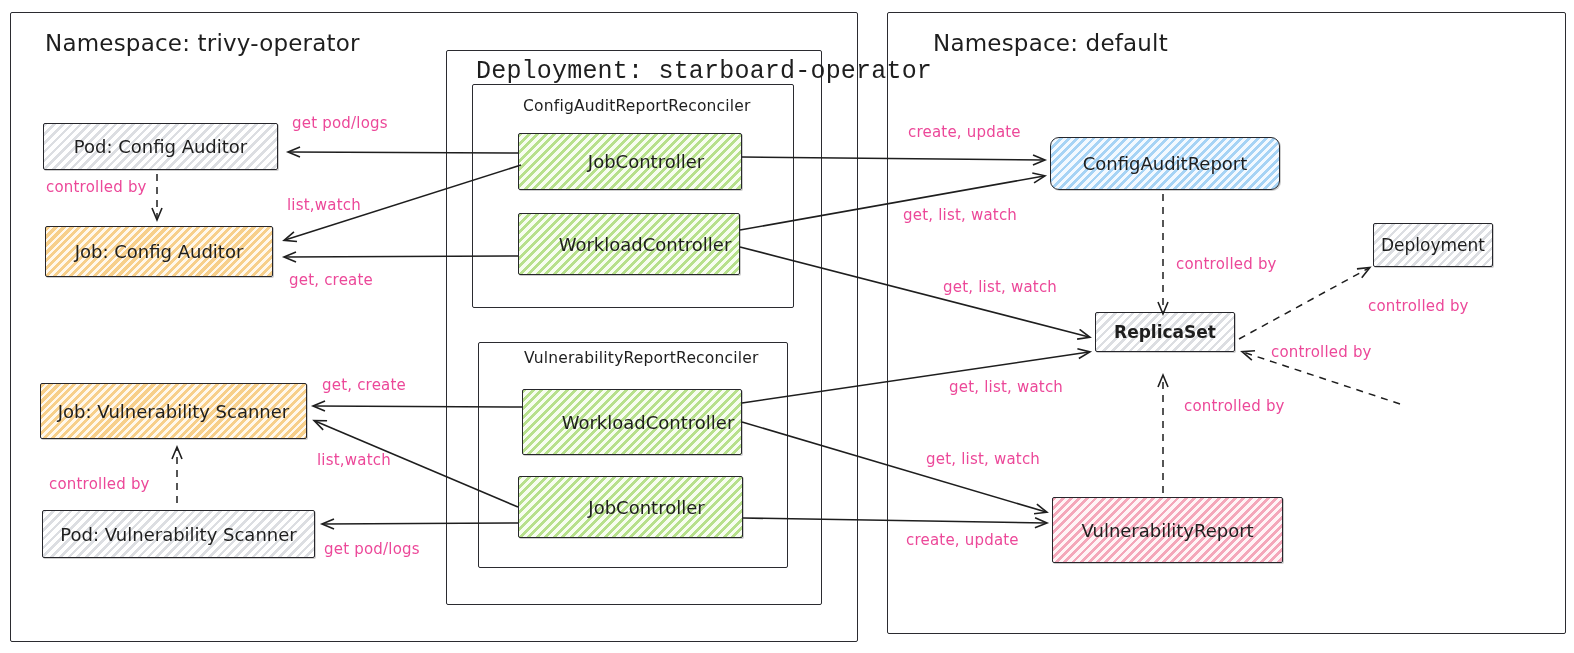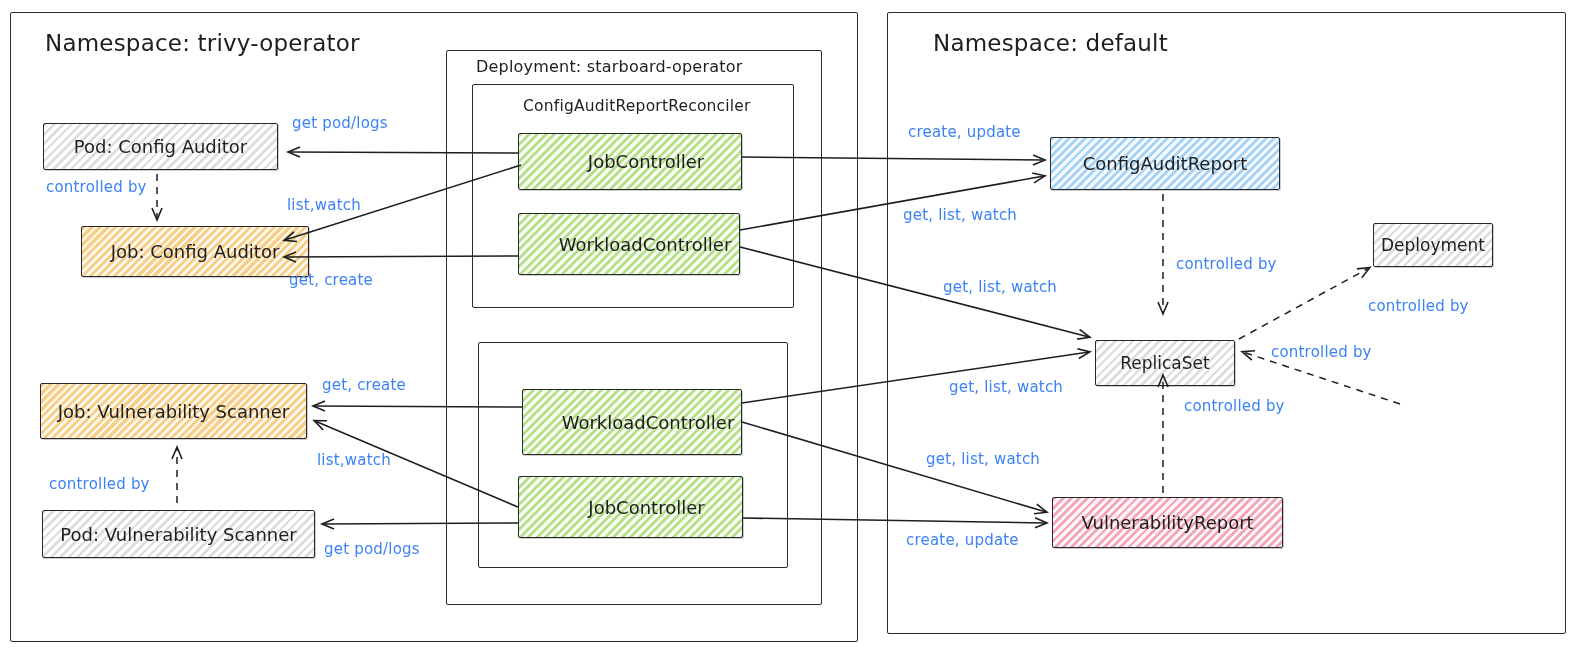--- a/index.html
+++ b/index.html
@@ -18,69 +18,70 @@
     background:transparent;
     box-sizing:border-box;
   }
   .frame-title{
     position:absolute;
     white-space:nowrap;
     color:#1e1e1e;
     letter-spacing:.2px;
   }
   .panel-title{font-size:23px;}
-  .group-title{font-size:16px;}
+  .group-title{font-size:25px;font-family:Liberation Mono, monospace;}
   .reconciler-title{font-size:15.5px;}
   .node{
     position:absolute;
     border:1.7px solid #26262b;
     border-radius:2px;
     box-sizing:border-box;
     display:flex;align-items:center;justify-content:center;
     text-align:center;
     white-space:nowrap;
     box-shadow:1px 1px 0 rgba(60,60,60,.25);
   }
   .node span{padding:0 4px;}
   .fs18{font-size:18px;}
   .fs17{font-size:17px;}
   
   .h-gray  {background:repeating-linear-gradient(135deg,#dcdee2 0 2.6px,#ffffff 2.6px 6.2px);}
   .h-orange{background:repeating-linear-gradient(135deg,#f7cf8a 0 3px,#fff8ec 3px 5.6px);}
   .h-green {background:repeating-linear-gradient(135deg,#b7e08c 0 2.8px,#f7fdf0 2.8px 6px);padding-left:32px;}
-  .h-blue  {background:repeating-linear-gradient(135deg,#a6d3f5 0 2.8px,#f3f9ff 2.8px 5.8px);}
+  .h-blue  {background:repeating-linear-gradient(135deg,#a6d3f5 0 2.8px,#f3f9ff 2.8px 5.8px);border-radius:9px;}
   .h-pink  {background:repeating-linear-gradient(135deg,#f4a7ba 0 2.8px,#fff4f6 2.8px 5.8px);}
   #edges{position:absolute;left:0;top:0;width:1574px;height:653px;pointer-events:none;}
   #edges line{stroke:#1e1e1e;stroke-width:1.6px;}
   #edges line.dashed{stroke-dasharray:7 6;stroke-width:1.5px;}
   .edge-label{
     position:absolute;
     font-size:15px;
     white-space:nowrap;
-    color:#3b82f6;
+    color:#ec4899;
     letter-spacing:.2px;
   }
 </style>
 </head>
 <body>
 
 <div id="diagram">
   <div class="frame" style="left: 10px; top: 12px; width: 848px; height: 630px;"></div>
     <div class="frame-title panel-title" style="left: 45px; top: 30px;">Namespace: trivy-operator</div>
     <div class="frame" style="left: 887px; top: 12px; width: 679px; height: 622px;"></div>
     <div class="frame-title panel-title" style="left: 926px; top: 30px; margin-left: 7px;">Namespace: default</div>
     <div class="frame" style="left: 446px; top: 50px; width: 376px; height: 555px;"></div>
     <div class="frame-title group-title" style="left: 476px; top: 57px;">Deployment: starboard-operator</div>
     <div class="frame" style="left: 472px; top: 84px; width: 322px; height: 224px;"></div>
     <div class="frame-title reconciler-title" style="left: 523px; top: 97px; text-align: right;">ConfigAuditReportReconciler</div>
     <div class="frame" style="left: 478px; top: 342px; width: 310px; height: 226px;"></div>
+    <div class="frame-title reconciler-title" style="left: 524px; top: 349px;">VulnerabilityReportReconciler</div>
     <div class="node h-gray fs18" style="left: 43px; top: 123px; width: 235px; height: 47px;">
       <span>Pod: Config Auditor</span>
     </div>
-    <div class="node h-orange fs18" style="left: 45px; top: 226px; width: 228px; height: 51px; margin-left: 36px;">
+    <div class="node h-orange fs18" style="left: 45px; top: 226px; width: 228px; height: 51px;">
       <span>Job: Config Auditor</span>
     </div>
     <div class="node h-gray fs18" style="left: 42px; top: 510px; width: 273px; height: 48px;">
       <span>Pod: Vulnerability Scanner</span>
     </div>
     <div class="node h-orange fs18" style="left: 40px; top: 383px; width: 267px; height: 56px;">
       <span>Job: Vulnerability Scanner</span>
     </div>
     <div class="node h-green fs18" style="left: 518px; top: 133px; width: 224px; height: 57px;">
       <span>JobController</span>
@@ -90,27 +91,27 @@
     </div>
     <div class="node h-green fs18" style="left: 522px; top: 389px; width: 220px; height: 66px;">
       <span>WorkloadController</span>
     </div>
     <div class="node h-green fs18" style="left: 518px; top: 476px; width: 225px; height: 62px;">
       <span>JobController</span>
     </div>
     <div class="node h-blue fs18" style="left: 1050px; top: 137px; width: 230px; height: 53px;">
       <span>ConfigAuditReport</span>
     </div>
-    <div class="node h-gray fs17" style="left: 1095px; top: 340px; width: 140px; height: 46px;">
+    <div class="node h-gray fs17" style="left: 1095px; top: 312px; width: 140px; height: 40px; font-weight: bold;">
       <span>ReplicaSet</span>
     </div>
     <div class="node h-gray fs17" style="left: 1373px; top: 223px; width: 120px; height: 44px;">
       <span>Deployment</span>
     </div>
-    <div class="node h-pink fs18" style="left: 1052px; top: 497px; width: 231px; height: 51px;">
+    <div class="node h-pink fs18" style="left: 1052px; top: 497px; width: 231px; height: 66px;">
       <span>VulnerabilityReport</span>
     </div>
     <svg id="edges" xmlns="http://www.w3.org/2000/svg">
     <defs>
       <marker id="arrowhead" markerUnits="userSpaceOnUse" markerWidth="20" markerHeight="16" refX="12" refY="6" orient="auto">
         <path d="M1,1 L13,6 L1,11" fill="none" stroke="#1e1e1e" stroke-width="1.6"></path>
       </marker>
     </defs>
   <line x1="518" y1="153" x2="289" y2="152" marker-end="url(#arrowhead)"></line>
       <line x1="521" y1="165" x2="285" y2="240" marker-end="url(#arrowhead)"></line>

